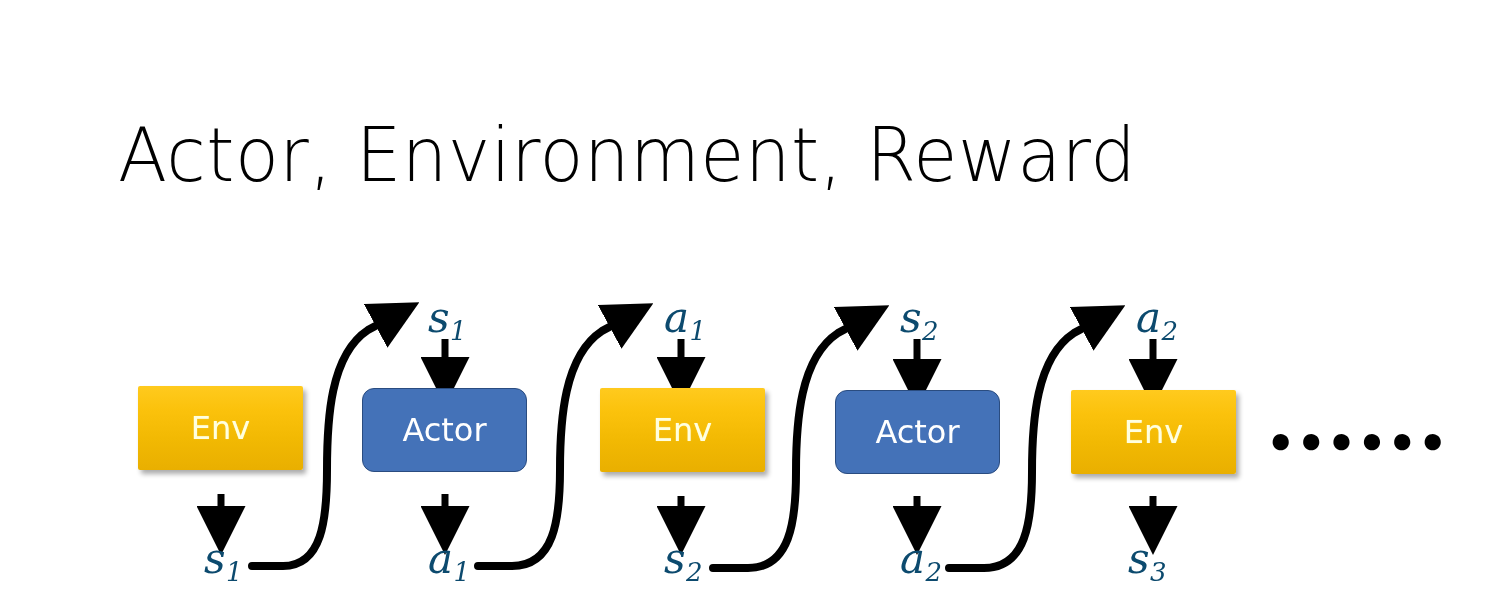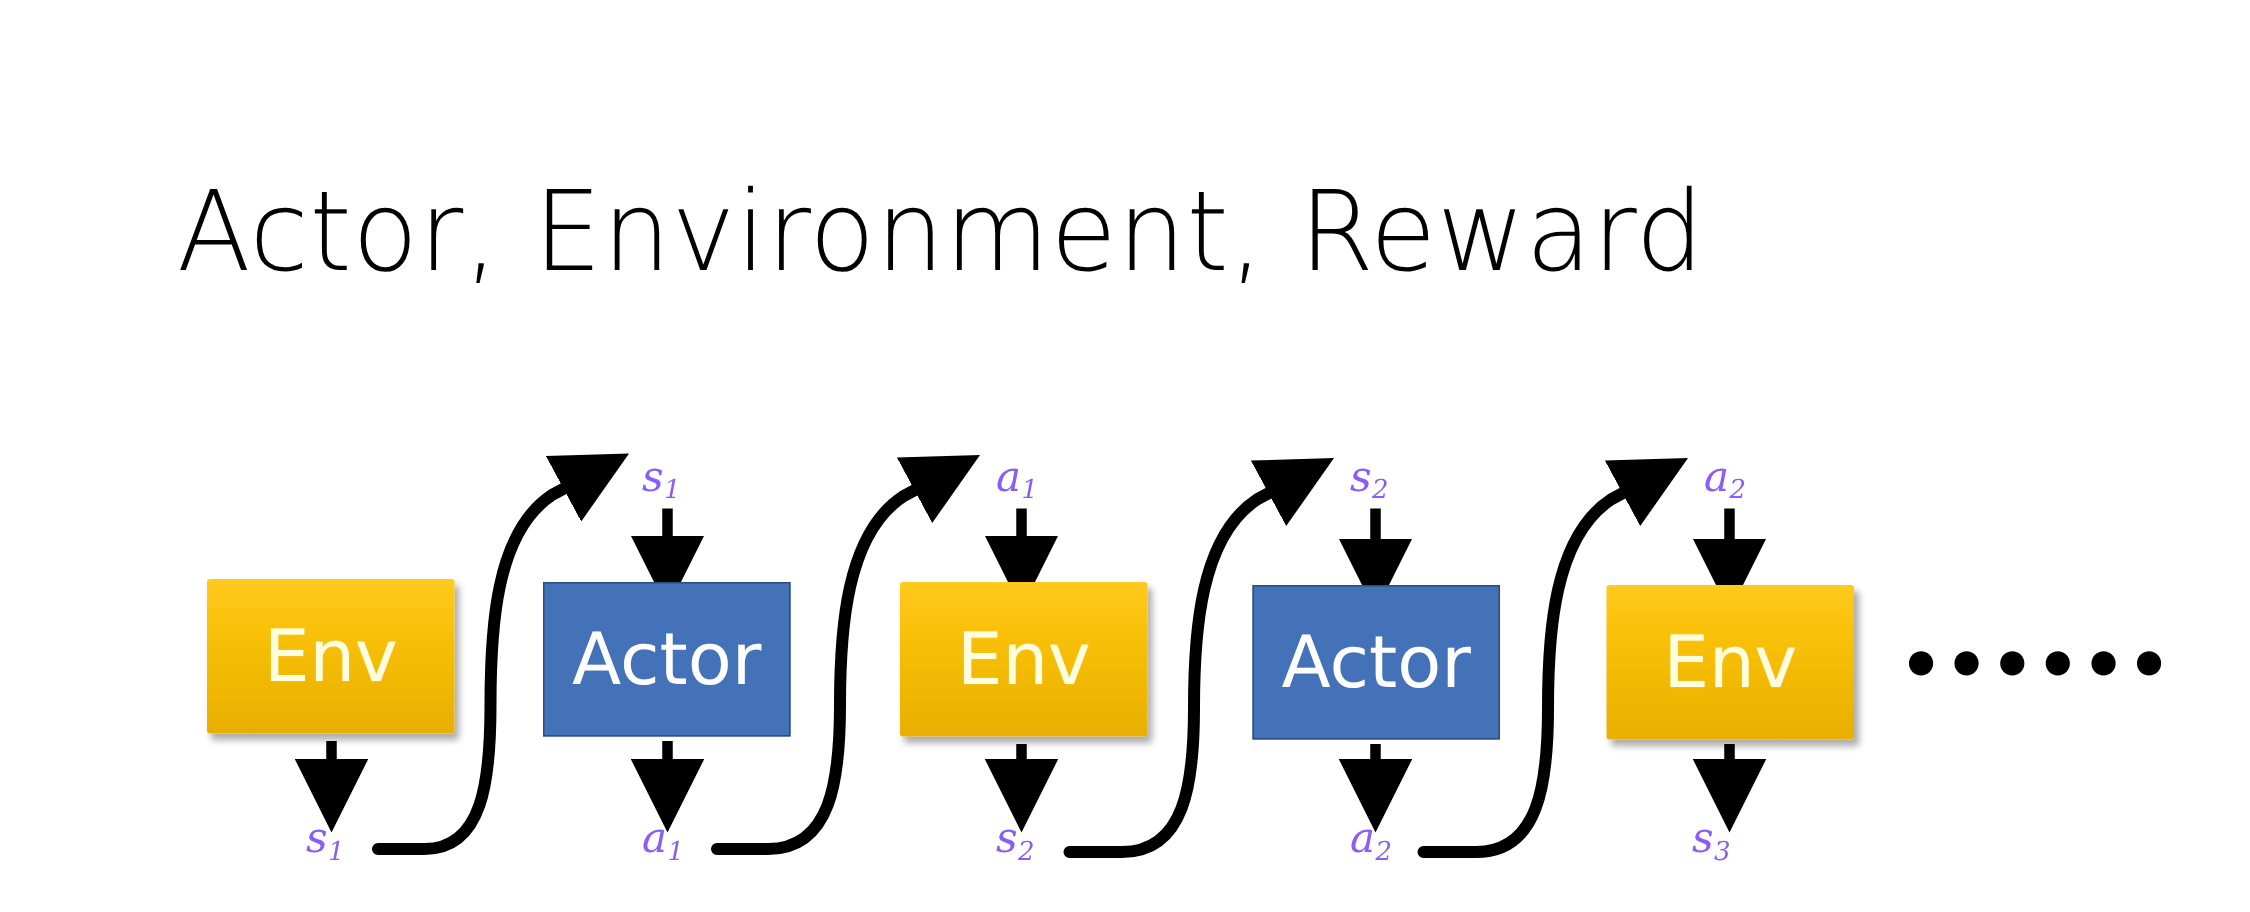--- a/index.html
+++ b/index.html
@@ -37,26 +37,26 @@
     left: 0;
     top: 0;
     width: 1500px;
     height: 608px;
   }
 
   
   .node-box {
     position: absolute;
     width: 165px;
-    height: 103px;
+    height: 84px;
     box-sizing: border-box;
     display: flex;
     align-items: center;
     justify-content: center;
-    font-size: 48px;
+    font-size: 32px;
     line-height: 1;
     user-select: none;
   }
   .node-box .node-label {
     display: block;
     font-family: "DejaVu Sans", "Liberation Sans", sans-serif;
     font-weight: 400;
   }
 
   .node-box.env {
@@ -65,34 +65,34 @@
     box-shadow: 3px 4px 5px rgba(0,0,0,0.33);
   }
   .node-box.env .node-label {
     color: #FFFFE0;
     text-shadow: 0 0 1px rgba(255,255,220,0.5);
   }
 
   .node-box.actor {
     background: #4472B8;
     border: 1.5px solid #2A4C80;
-    border-radius: 0px;
+    border-radius: 12px;
   }
   .node-box.actor .node-label {
     color: #FFFFFF;
   }
 
   
   .math-label {
     position: absolute;
     font-family: "DejaVu Serif", "Liberation Serif", serif;
     font-style: italic;
-    font-size: 28px;
+    font-size: 42px;
     line-height: 42px;
-    color: #8b5cf6;
+    color: #0c4a6e;
     white-space: nowrap;
     user-select: none;
   }
   .math-label sub {
     font-size: 0.62em;
     font-style: italic;
     vertical-align: baseline;
     position: relative;
     bottom: -0.30em;
     left: 0.02em;

